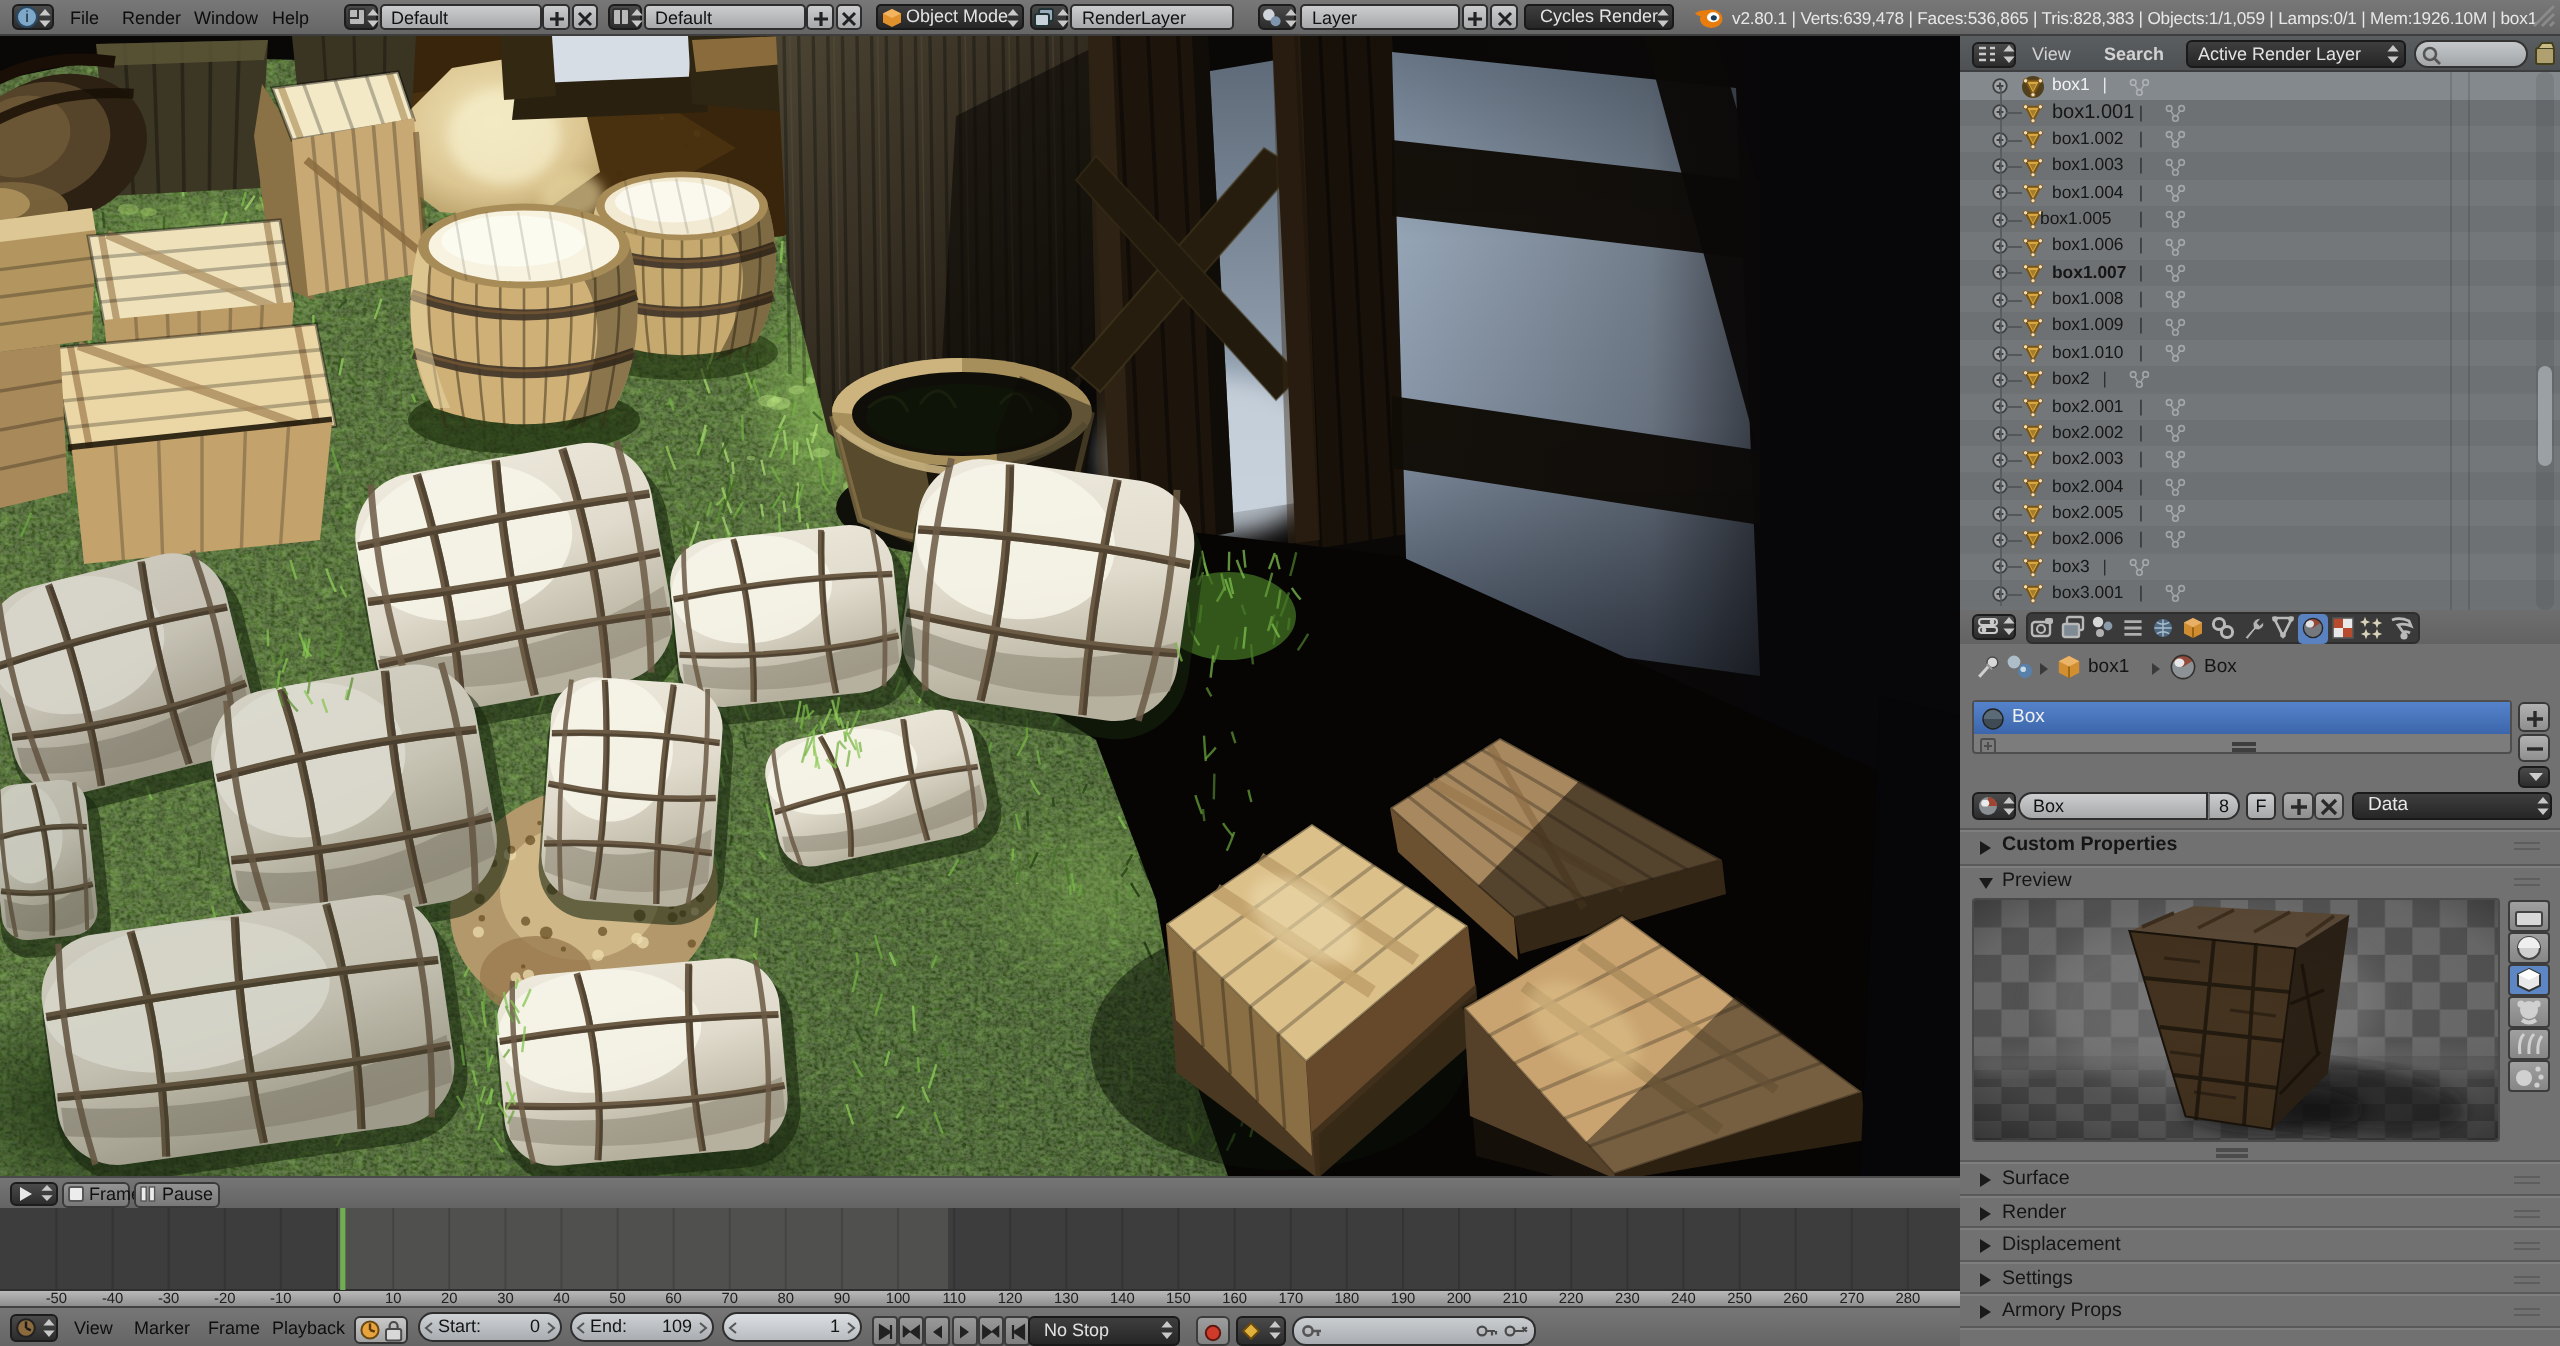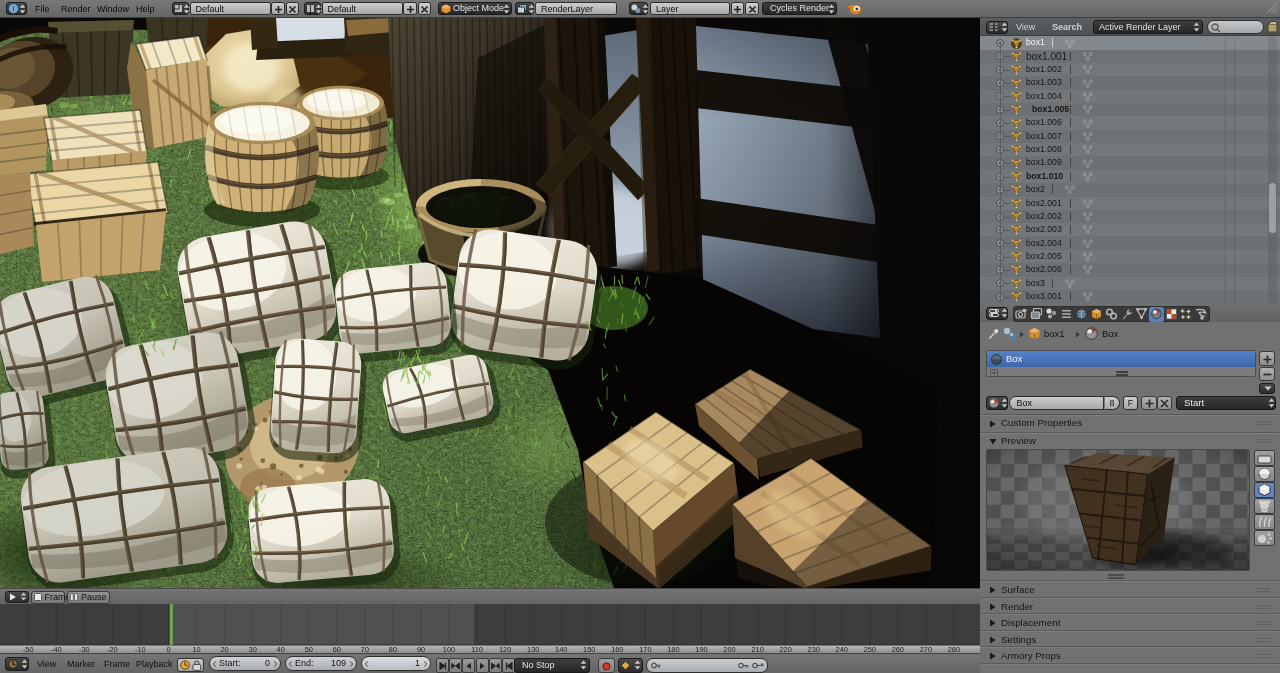--- a/index.html
+++ b/index.html
@@ -1693,20 +1693,21 @@
       <svg class="abs" style="left:828px;top:3.5px" width="7" height="10">
         <path d="M3.5,0.5 L6.3,3.8 L0.7,3.8 Z" fill="#c8c8c8"></path>
         <path d="M3.5,9.5 L6.3,6.2 L0.7,6.2 Z" fill="#c8c8c8"></path>
       </svg>
       <svg class="abs" style="left:847px;top:3px" width="15" height="12">
 <ellipse cx="8.6" cy="6.4" rx="5.6" ry="4.6" fill="#e87d0d"></ellipse>
 <ellipse cx="9.6" cy="5.6" rx="3.1" ry="2.5" fill="#fff"></ellipse>
 <ellipse cx="9.9" cy="5.9" rx="1.5" ry="1.3" fill="#1b3b57"></ellipse>
 <path d="M0.5,3.5 Q4,1.5 8,2.5 L5,5 Q2,5.5 0.5,3.5 Z" fill="#e87d0d"></path>
       </svg>
+      <div class="t" style="left:866px;top:0px;font-size:8.6px;color:#e8e8e8;font-weight:normal;line-height:18px;letter-spacing:-0.1px">v2.80.1 | Verts:639,478 | Faces:536,865 | Tris:828,383 | Objects:1/1,059 | Lamps:0/1 | Mem:1926.10M | box1</div>
       <svg class="abs" style="left:1264px;top:2px" width="14" height="14">
         <path d="M13,1 L3,11 M13,5 L7,11 M13,9 L11,11" stroke="#8a8a8a" stroke-width="1.4"></path>
       </svg>
     </div>
     <div class="abs" style="left:0;top:588px;width:980px;height:16px;background:linear-gradient(#757575,#646464);border-top:1px solid #4a4a4a">
       <div class="abs btn-dark" style="left:5px;top:2px;width:24px;height:12px"></div>
       <svg class="abs" style="left:9px;top:4px" width="8" height="8">
         <path d="M1,0.5 L7,4 L1,7.5 Z" fill="#e8e8e8"></path>
       </svg>
       <svg class="abs" style="left:20px;top:3px" width="7" height="9">
@@ -2050,21 +2051,21 @@
         <path d="M4,2.3 V5.7 M2.3,4 H5.7" stroke="#3e3e3e" stroke-width="0.9"></path>
       </svg>
       <div class="abs" style="left:23px;top:91.7px;width:8px;height:1px;background:#55585a"></div>
       <svg class="abs" style="left:31px;top:86.2px" width="11" height="11">
         <path d="M1.8,2.4 L9.2,2.4 L5.5,9.4 Z" fill="#d8a845" stroke="#7a5414" stroke-width="1"></path>
         <path d="M3.8,4 L7.2,4 L5.5,7.2 Z" fill="#936f24" opacity="0.75"></path>
         <circle cx="1.8" cy="2.4" r="1.1" fill="#f0e0c0" stroke="#7a5414" stroke-width="0.5"></circle>
         <circle cx="9.2" cy="2.4" r="1.1" fill="#f0e0c0" stroke="#7a5414" stroke-width="0.5"></circle>
         <circle cx="5.5" cy="9.4" r="1.1" fill="#f0e0c0" stroke="#7a5414" stroke-width="0.5"></circle>
       </svg>
-      <div class="t" style="left:52px;top:85px;font-size:8.7px;color:#161616;font-weight:bold;line-height:13.3px">box1.005</div>
+      <div class="t" style="left:40px;top:85px;font-size:8.7px;color:#161616;font-weight:normal;line-height:13.3px">box1.005</div>
       <div class="t" style="left:89.4px;top:85px;font-size:8.5px;color:#2e2e2e;font-weight:normal;line-height:13.3px">|</div>
       <svg class="abs" style="left:102.4px;top:87.2px" width="12" height="10" opacity="0.45">
         <circle cx="2.6" cy="2.2" r="1.4" fill="none" stroke="#e2e2e2" stroke-width="0.8"></circle>
         <circle cx="8.8" cy="2.2" r="1.4" fill="none" stroke="#e2e2e2" stroke-width="0.8"></circle>
         <circle cx="5.7" cy="7.2" r="1.4" fill="none" stroke="#e2e2e2" stroke-width="0.8"></circle>
         <path d="M3.4,3.4 L4.9,5.8 M8,3.4 L6.5,5.8" stroke="#e2e2e2" stroke-width="0.7"></path>
       </svg>
       <div class="abs" style="left:0;top:98.4px;width:300px;height:13.3px;background:#74777a"></div>
       <svg class="abs" style="left:16px;top:101.1px" width="8" height="8">
         <circle cx="4" cy="4" r="3.4" fill="#9fa3a6" stroke="#3e3e3e" stroke-width="0.9"></circle>
@@ -2092,21 +2093,21 @@
         <path d="M4,2.3 V5.7 M2.3,4 H5.7" stroke="#3e3e3e" stroke-width="0.9"></path>
       </svg>
       <div class="abs" style="left:23px;top:118.4px;width:8px;height:1px;background:#55585a"></div>
       <svg class="abs" style="left:31px;top:112.9px" width="11" height="11">
         <path d="M1.8,2.4 L9.2,2.4 L5.5,9.4 Z" fill="#d8a845" stroke="#7a5414" stroke-width="1"></path>
         <path d="M3.8,4 L7.2,4 L5.5,7.2 Z" fill="#936f24" opacity="0.75"></path>
         <circle cx="1.8" cy="2.4" r="1.1" fill="#f0e0c0" stroke="#7a5414" stroke-width="0.5"></circle>
         <circle cx="9.2" cy="2.4" r="1.1" fill="#f0e0c0" stroke="#7a5414" stroke-width="0.5"></circle>
         <circle cx="5.5" cy="9.4" r="1.1" fill="#f0e0c0" stroke="#7a5414" stroke-width="0.5"></circle>
       </svg>
-      <div class="t" style="left:46px;top:111.7px;font-size:8.7px;color:#161616;font-weight:normal;line-height:13.3px">box1.007</div>
+      <div class="t" style="left:46px;top:111.7px;font-size:8.7px;color:#161616;font-weight:bold;line-height:13.3px">box1.007</div>
       <div class="t" style="left:89.4px;top:111.7px;font-size:8.5px;color:#2e2e2e;font-weight:normal;line-height:13.3px">|</div>
       <svg class="abs" style="left:102.4px;top:113.9px" width="12" height="10" opacity="0.45">
         <circle cx="2.6" cy="2.2" r="1.4" fill="none" stroke="#e2e2e2" stroke-width="0.8"></circle>
         <circle cx="8.8" cy="2.2" r="1.4" fill="none" stroke="#e2e2e2" stroke-width="0.8"></circle>
         <circle cx="5.7" cy="7.2" r="1.4" fill="none" stroke="#e2e2e2" stroke-width="0.8"></circle>
         <path d="M3.4,3.4 L4.9,5.8 M8,3.4 L6.5,5.8" stroke="#e2e2e2" stroke-width="0.7"></path>
       </svg>
       <div class="abs" style="left:0;top:125.1px;width:300px;height:13.3px;background:#74777a"></div>
       <svg class="abs" style="left:16px;top:127.8px" width="8" height="8">
         <circle cx="4" cy="4" r="3.4" fill="#9fa3a6" stroke="#3e3e3e" stroke-width="0.9"></circle>
@@ -2155,21 +2156,21 @@
         <path d="M4,2.3 V5.7 M2.3,4 H5.7" stroke="#3e3e3e" stroke-width="0.9"></path>
       </svg>
       <div class="abs" style="left:23px;top:158.5px;width:8px;height:1px;background:#55585a"></div>
       <svg class="abs" style="left:31px;top:153px" width="11" height="11">
         <path d="M1.8,2.4 L9.2,2.4 L5.5,9.4 Z" fill="#d8a845" stroke="#7a5414" stroke-width="1"></path>
         <path d="M3.8,4 L7.2,4 L5.5,7.2 Z" fill="#936f24" opacity="0.75"></path>
         <circle cx="1.8" cy="2.4" r="1.1" fill="#f0e0c0" stroke="#7a5414" stroke-width="0.5"></circle>
         <circle cx="9.2" cy="2.4" r="1.1" fill="#f0e0c0" stroke="#7a5414" stroke-width="0.5"></circle>
         <circle cx="5.5" cy="9.4" r="1.1" fill="#f0e0c0" stroke="#7a5414" stroke-width="0.5"></circle>
       </svg>
-      <div class="t" style="left:46px;top:151.8px;font-size:8.7px;color:#161616;font-weight:bold;line-height:13.3px">box1.010</div>
+      <div class="t" style="left:46px;top:151.8px;font-size:8.7px;color:#161616;font-weight:normal;line-height:13.3px">box1.010</div>
       <div class="t" style="left:89.4px;top:151.8px;font-size:8.5px;color:#2e2e2e;font-weight:normal;line-height:13.3px">|</div>
       <svg class="abs" style="left:102.4px;top:154px" width="12" height="10" opacity="0.45">
         <circle cx="2.6" cy="2.2" r="1.4" fill="none" stroke="#e2e2e2" stroke-width="0.8"></circle>
         <circle cx="8.8" cy="2.2" r="1.4" fill="none" stroke="#e2e2e2" stroke-width="0.8"></circle>
         <circle cx="5.7" cy="7.2" r="1.4" fill="none" stroke="#e2e2e2" stroke-width="0.8"></circle>
         <path d="M3.4,3.4 L4.9,5.8 M8,3.4 L6.5,5.8" stroke="#e2e2e2" stroke-width="0.7"></path>
       </svg>
       <div class="abs" style="left:0;top:165.1px;width:300px;height:13.3px;background:#6e7174"></div>
       <svg class="abs" style="left:16px;top:167.8px" width="8" height="8">
         <circle cx="4" cy="4" r="3.4" fill="#9fa3a6" stroke="#3e3e3e" stroke-width="0.9"></circle>
@@ -2513,31 +2514,31 @@
       <div class="abs field" style="left:143px;top:91px;width:15px;height:14px;border-radius:3px;line-height:13px;text-align:center">F</div>
       <div class="abs" style="left:161px;top:91px;width:15.5px;height:14px;border-radius:3px;background:linear-gradient(#b0b0b0,#8e8e8e);border:1px solid #3a3a3a"></div>
       <svg class="abs" style="left:164.5px;top:94px" width="9" height="9">
         <path d="M4.5,0.5 V8.5 M0.5,4.5 H8.5" stroke="#2a2a2a" stroke-width="1.7"></path>
       </svg>
       <div class="abs" style="left:176.5px;top:91px;width:15.5px;height:14px;border-radius:3px;background:linear-gradient(#b0b0b0,#8e8e8e);border:1px solid #3a3a3a"></div>
       <svg class="abs" style="left:180px;top:94px" width="9" height="9">
         <path d="M1,1 L8,8 M8,1 L1,8" stroke="#2a2a2a" stroke-width="1.6"></path>
       </svg>
       <div class="abs drop" style="left:196px;top:91px;width:100px;height:14px;border-radius:3px"></div>
-      <div class="t" style="left:204px;top:91px;font-size:9.5px;color:#e8e8e8;font-weight:normal;line-height:14px">Start</div>
+      <div class="t" style="left:204px;top:91px;font-size:9.5px;color:#e8e8e8;font-weight:normal;line-height:14px">Data</div>
       <svg class="abs" style="left:288px;top:93px" width="7" height="10">
         <path d="M3.5,0.5 L6.3,3.8 L0.7,3.8 Z" fill="#c8c8c8"></path>
         <path d="M3.5,9.5 L6.3,6.2 L0.7,6.2 Z" fill="#c8c8c8"></path>
       </svg>
       <div class="abs" style="left:0;top:108.5px;width:300px;height:1px;background:#5a5a5a"></div>
       <div class="abs" style="left:0;top:109.5px;width:300px;height:1px;background:#7e7e7e"></div>
       <svg class="abs" style="left:9px;top:114.5px" width="8" height="8">
         <path d="M1,0.5 L6.5,4 L1,7.5 Z" fill="#1a1a1a"></path>
       </svg>
-      <div class="t" style="left:21px;top:110px;font-size:9.8px;color:#151515;font-weight:normal;line-height:16.5px">Custom Properties</div>
+      <div class="t" style="left:21px;top:110px;font-size:9.8px;color:#151515;font-weight:bold;line-height:16.5px">Custom Properties</div>
       <div class="abs" style="left:277px;top:116px;width:13px;height:1px;background:#5e5e5e"></div>
       <div class="abs" style="left:277px;top:119px;width:13px;height:1px;background:#5e5e5e"></div>
       <div class="abs" style="left:0;top:126.5px;width:300px;height:1px;background:#5a5a5a"></div>
       <div class="abs" style="left:0;top:127.5px;width:300px;height:1px;background:#7e7e7e"></div>
       <svg class="abs" style="left:9px;top:132.5px" width="8" height="8">
         <path d="M0.5,1 L7.5,1 L4,6.5 Z" fill="#1a1a1a"></path>
       </svg>
       <div class="t" style="left:21px;top:128px;font-size:9.8px;color:#151515;font-weight:normal;line-height:16.5px">Preview</div>
       <div class="abs" style="left:277px;top:134px;width:13px;height:1px;background:#5e5e5e"></div>
       <div class="abs" style="left:277px;top:137px;width:13px;height:1px;background:#5e5e5e"></div>

